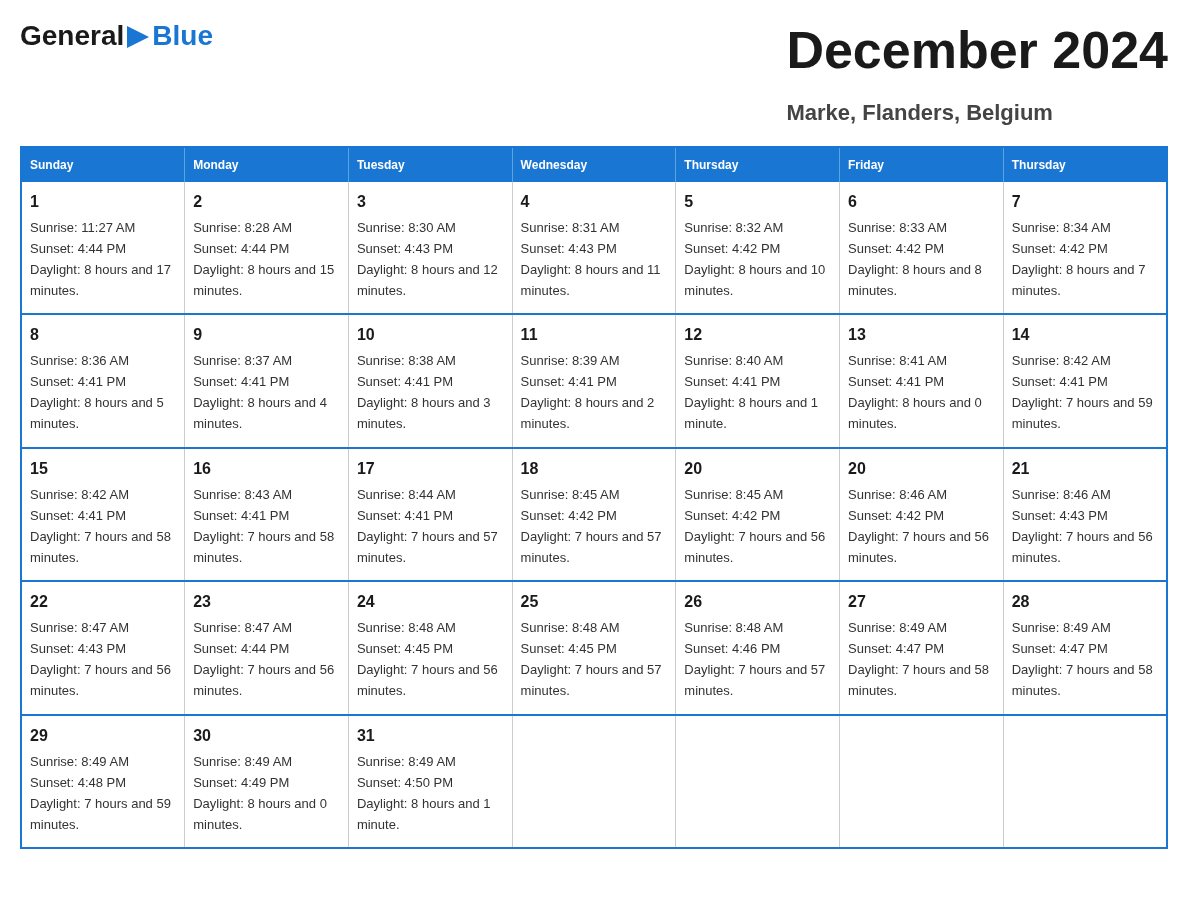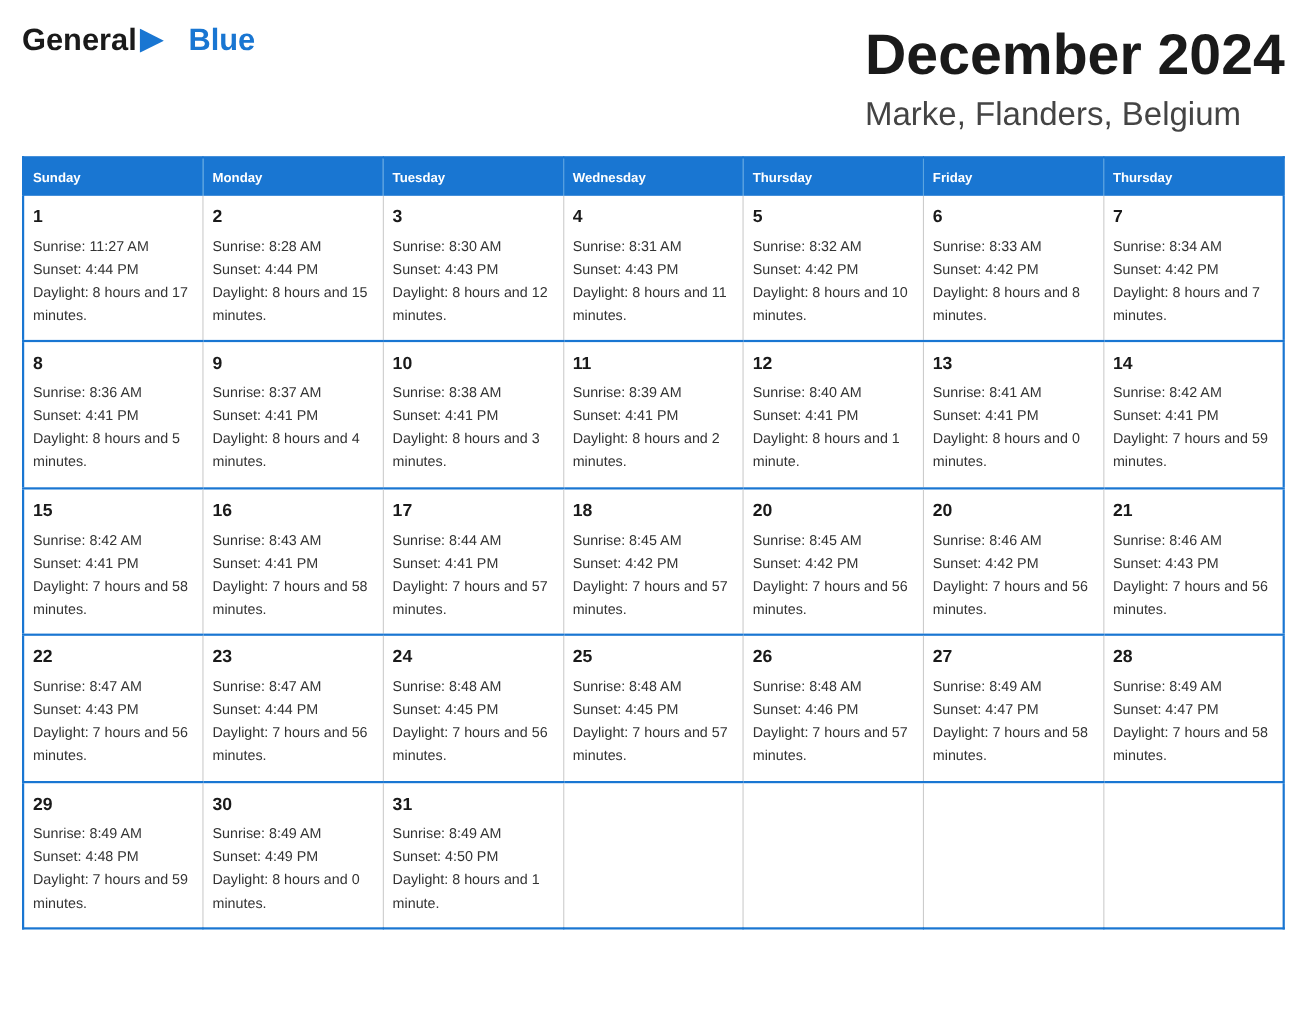--- a/index.html
+++ b/index.html
@@ -25,40 +25,41 @@
       font-size: 28px;
       font-weight: bold;
       color: #1a1a1a;
       font-family: Arial, sans-serif;
     }
     .logo-blue {
       font-size: 28px;
       font-weight: bold;
       color: #1976d2;
       font-family: Arial, sans-serif;
-      margin-left: 22px;
+      margin-left: 3px;
     }
     .logo-text-row {
       display: flex;
       align-items: center;
     }
     .title-area {
       text-align: left;
     }
     .month-title {
       font-size: 52px;
       font-weight: bold;
       color: #1a1a1a;
       font-family: Arial, sans-serif;
     }
     .location-title {
-      font-size: 30px;
+      font-size: 22px;
       color: #444;
       font-family: Arial, sans-serif;
-      margin-top: 8px;
+      margin-top: 20px;
+      font-weight: bold;
     }
     .calendar-table {
       width: 100%;
       border-collapse: collapse;
       border: 2px solid #1976d2;
     }
     .calendar-table thead tr th {
       background-color: #1976d2;
       color: #fff;
       font-size: 12px;

